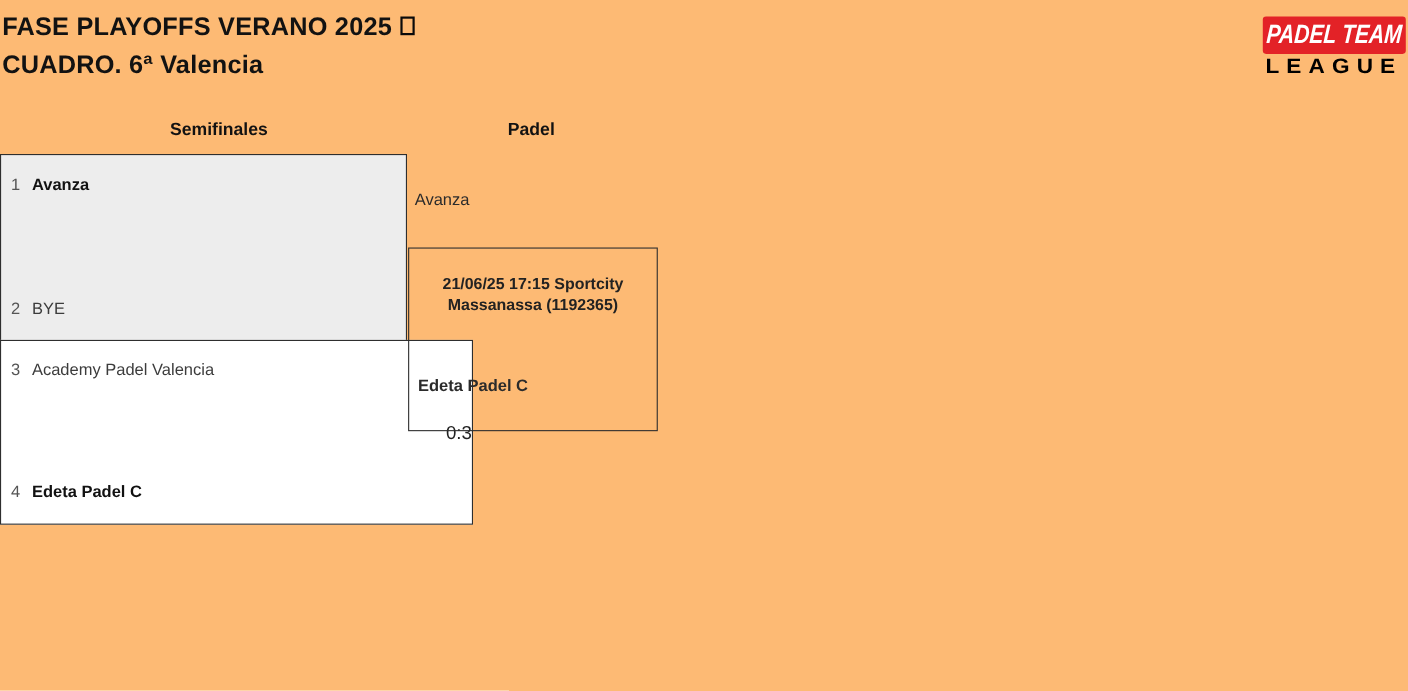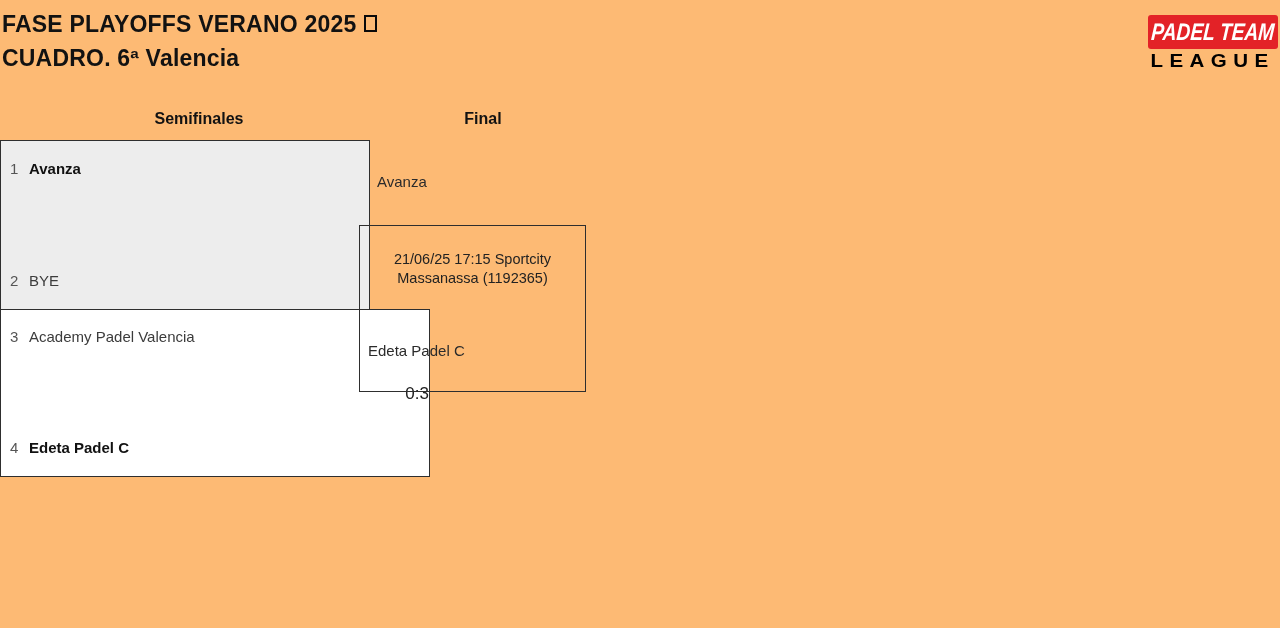--- a/index.html
+++ b/index.html
@@ -99,23 +99,24 @@
     width: 370px; height: 210px;
     background: #ededed;
     border-bottom: none;
   }
   .sf2 {
     left: 0; top: 309px;
     width: 430px; height: 168px;
     background: #ffffff;
   }
   .final-box {
-    left: 359px; top: 225px;
+    left: 371px; top: 225px;
     width: 227px; height: 167px;
     background: transparent;
+    font-weight: bold;
   }
 
   .team-row {
     position: absolute;
     left: 9px;
     font-size: 15px;
     line-height: 17px;
     white-space: nowrap;
   }
   .seed {
@@ -188,21 +189,21 @@
   <div class="logo">
     <div class="logo-top">
       <span>PADEL TEAM</span>
     </div>
     <div class="logo-bottom">
       <span>LEAGUE</span>
     </div>
   </div>
 
   <div class="round-header semis">Semifinales</div>
-  <div class="round-header final">Final</div>
+  <div class="round-header final">Padel</div>
 
   <div class="match-box sf1">
     <div class="team-row row-t1 winner">
       <span class="seed">1</span><span class="team-name">Avanza</span>
     </div>
     <div class="match-score"></div>
     <div class="team-row row-t2">
       <span class="seed">2</span><span class="team-name">BYE</span>
     </div>
   </div>

